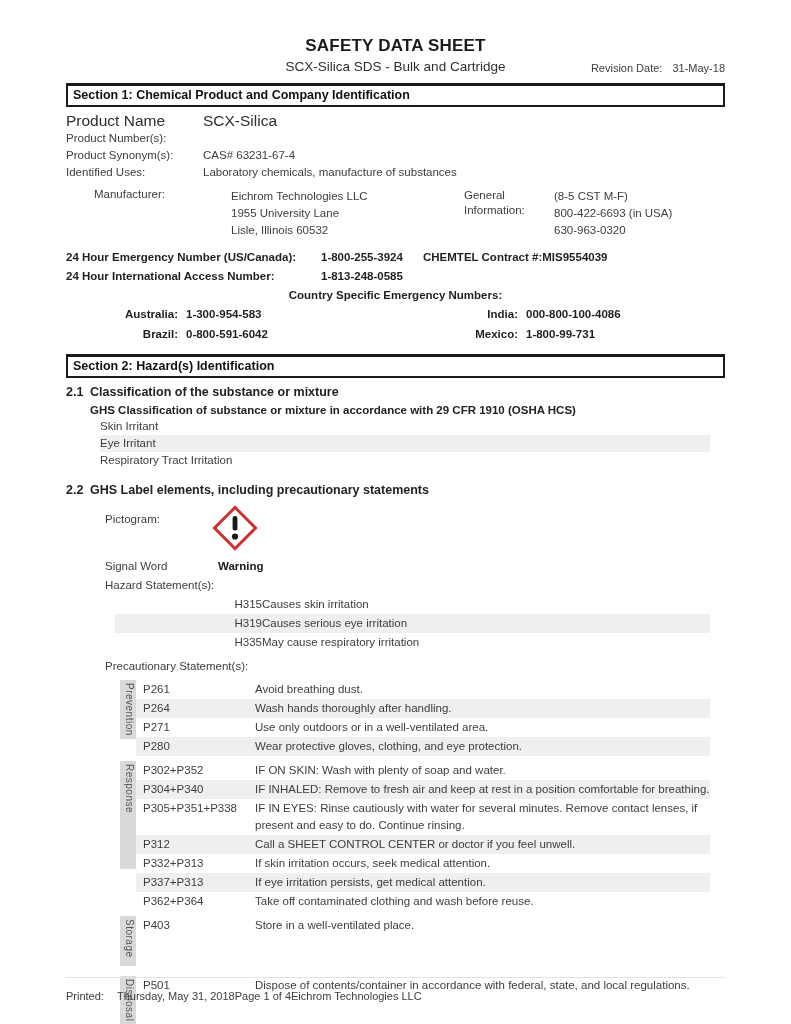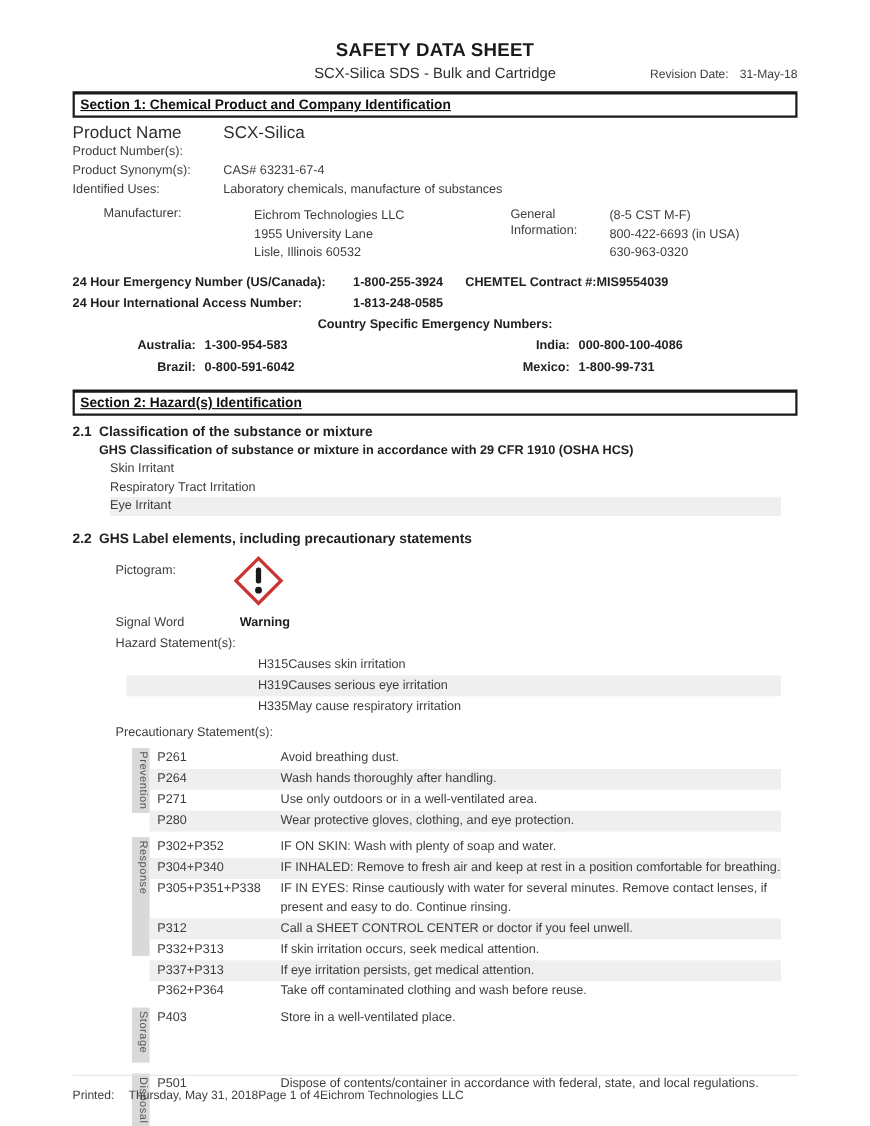--- a/index.html
+++ b/index.html
@@ -23,21 +23,20 @@
   .revision .rev-label { margin-right: 10px; }
 
   .section-box {
     margin-top: 6px;
     border: 2px solid #1a1a1a;
     border-top-width: 3px;
     padding: 2px 5px 3px 5px;
     font-weight: bold;
     font-size: 12.5px;
     color: #111;
-    text-decoration: underline;
   }
 
   .row { display: flex; align-items: baseline; }
   .pn-row { margin-top: 5px; font-size: 15.5px; color: #2e2e2e; }
   .pn-row .lbl { width: 137px; }
   .field-row { line-height: 17px; font-size: 11.5px; }
   .field-row .lbl { width: 137px; flex: none; }
 
   .manu-block { display: flex; margin-top: 7px; }
   .manu-block .lbl { width: 137px; flex: none; margin-left: 28px; }
@@ -177,22 +176,22 @@
 
   <div class="section-box" style="margin-top:10px;">Section 2:  Hazard(s) Identification</div>
 
   <div class="h21">
     <span class="num">2.1</span>
     <span>Classification of the substance or mixture</span>
   </div>
   <div class="ghs-line">GHS Classification of substance or mixture in accordance with 29 CFR 1910 (OSHA HCS)</div>
   <div class="class-list">
     <div class="class-item">Skin Irritant</div>
+    <div class="class-item shaded">Eye Irritant</div>
     <div class="class-item">Respiratory Tract Irritation</div>
-    <div class="class-item shaded">Eye Irritant</div>
   </div>
 
   <div class="h21 h22">
     <span class="num">2.2</span>
     <span>GHS Label elements, including precautionary statements</span>
   </div>
 
   <div class="picto-row">
     <span class="lbl">Pictogram:</span>
     <svg class="diamond-svg" width="50" height="50" viewBox="0 0 50 50">

